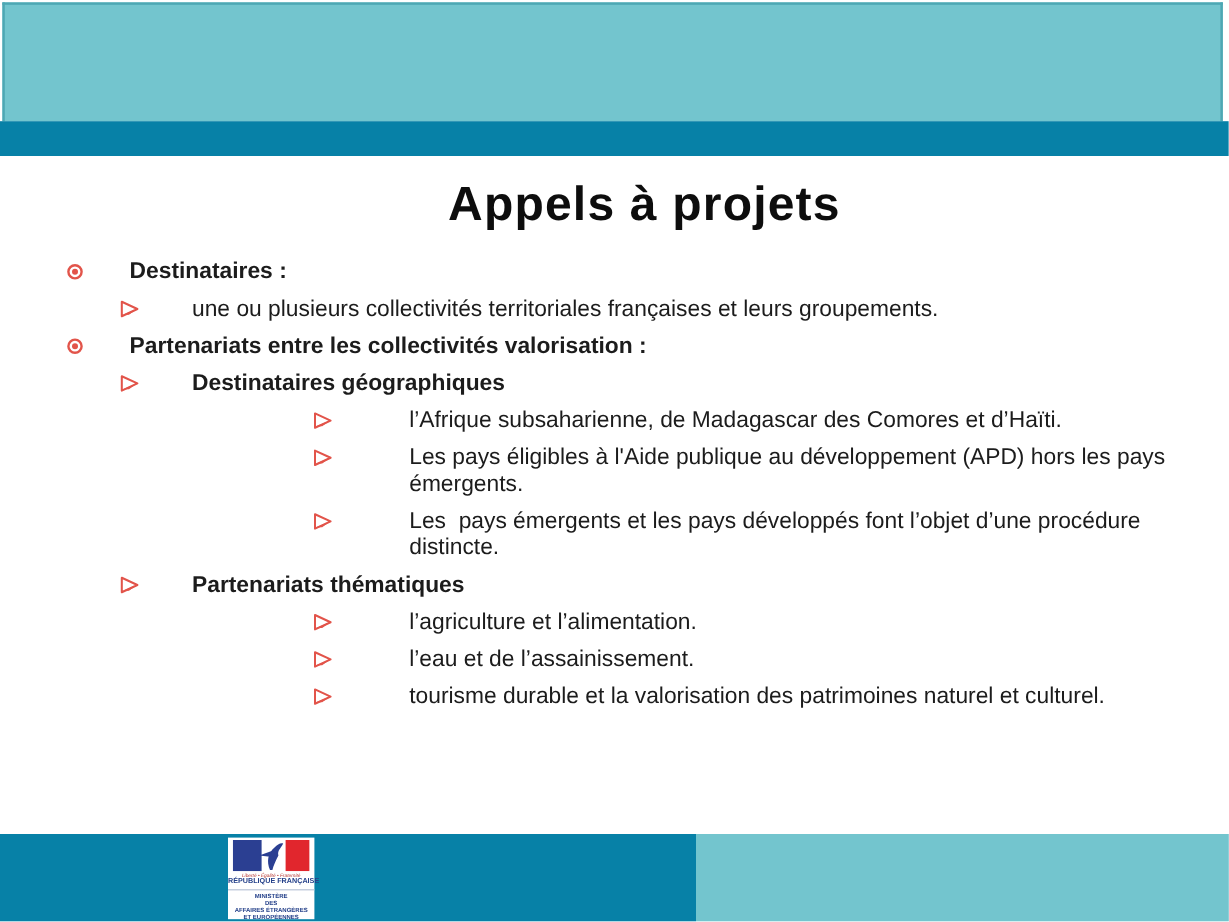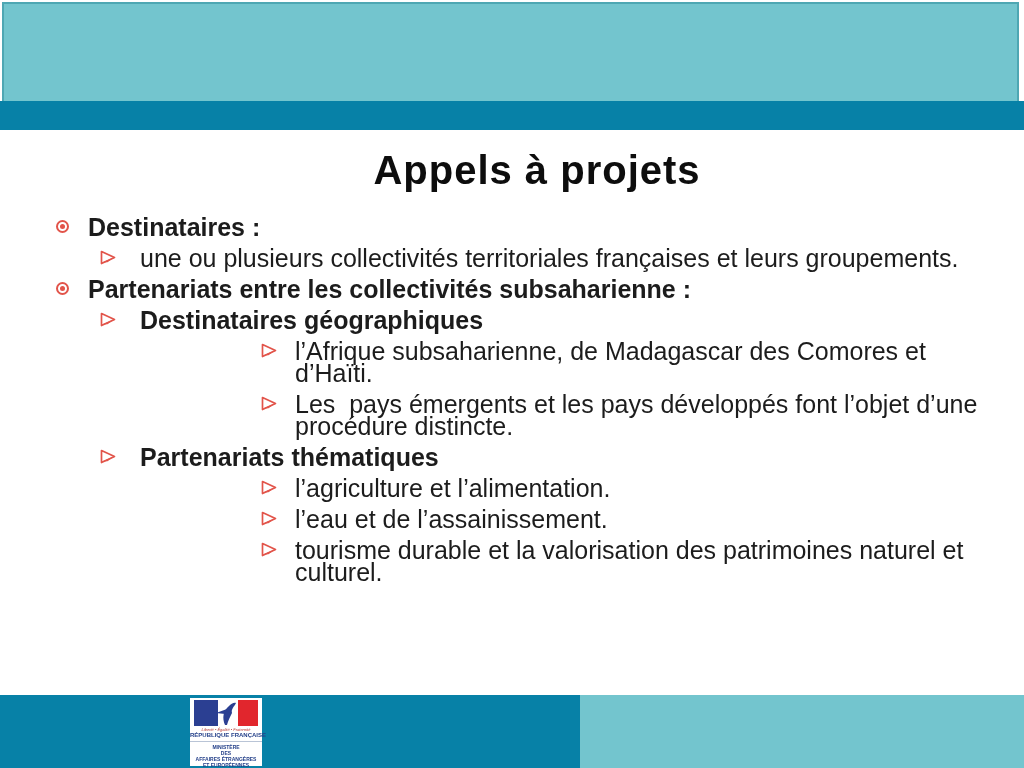--- a/index.html
+++ b/index.html
@@ -19,31 +19,31 @@
     position:absolute;top:101px;left:0;width:1024px;height:29px;
     background:#0781a7;
   }
   
   .slide-title{
     position:absolute;top:148px;left:0;width:1024px;margin:0;
     text-align:center;font-size:40px;font-weight:bold;letter-spacing:1px;color:#0d0d0d;padding-left:25px;
   }
   
   .bullets{position:absolute;top:216px;left:0;width:1024px;}
-  .item{display:flex;align-items:flex-start;margin-bottom:9px;font-size:25px;line-height:22px;}
+  .item{display:flex;align-items:flex-start;margin-bottom:9px;font-size:19px;line-height:22px;gap:20px;}
   .item .text{white-space:pre-wrap;}
   .item.bold .text{font-weight:bold;}
   .item.l1{padding-left:56px;}
   .item.l2{padding-left:100px;}
   .item.l3{padding-left:261px;}
   .item.l1 .marker{width:32px;}
   .item.l2 .marker{width:40px;}
   .item.l3 .marker{width:34px;}
   .marker{flex:0 0 auto;display:flex;}
-  .item.l3 .text{max-width:690px;}
+  .item.l3 .text{max-width:690px;margin-left:26px;}
   
   .ring-dot{
     width:9px;height:9px;border:2.4px solid #e2544a;border-radius:50%;
     position:relative;margin-top:4px;
   }
   .ring-dot::after{
     content:"";position:absolute;left:2px;top:2px;width:5px;height:5px;
     background:#e2544a;border-radius:50%;
   }
   .arrow-svg{margin-top:3px;}
@@ -93,39 +93,48 @@
           <polygon points="1.5,1.5 14.5,7.5 1.5,13.5" fill="#ffffff" stroke="#e2544a" stroke-width="1.7" stroke-linejoin="round"></polygon>
           <polygon points="2.5,12.3 14,7.5 7.5,12.3" fill="#e2544a"></polygon>
         </svg>
       </span>
       <span class="text">une ou plusieurs collectivités territoriales françaises et leurs groupements.</span>
     </div>
     <div class="item l1 bold">
       <span class="marker">
         <span class="ring-dot"></span>
       </span>
-      <span class="text">Partenariats entre les collectivités subsaharienne :</span>
+      <span class="text">Partenariats entre les collectivités valorisation :</span>
     </div>
     <div class="item l2 bold">
       <span class="marker">
         <svg class="arrow-svg" width="16" height="15" viewBox="0 0 16 15" xmlns="http://www.w3.org/2000/svg">
           <polygon points="1.5,1.5 14.5,7.5 1.5,13.5" fill="#ffffff" stroke="#e2544a" stroke-width="1.7" stroke-linejoin="round"></polygon>
           <polygon points="2.5,12.3 14,7.5 7.5,12.3" fill="#e2544a"></polygon>
         </svg>
       </span>
       <span class="text">Destinataires géographiques</span>
     </div>
     <div class="item l3">
       <span class="marker">
         <svg class="arrow-svg" width="16" height="15" viewBox="0 0 16 15" xmlns="http://www.w3.org/2000/svg">
           <polygon points="1.5,1.5 14.5,7.5 1.5,13.5" fill="#ffffff" stroke="#e2544a" stroke-width="1.7" stroke-linejoin="round"></polygon>
           <polygon points="2.5,12.3 14,7.5 7.5,12.3" fill="#e2544a"></polygon>
         </svg>
       </span>
       <span class="text">l’Afrique subsaharienne, de Madagascar des Comores et d’Haïti.</span>
+    </div>
+    <div class="item l3">
+      <span class="marker">
+        <svg class="arrow-svg" width="16" height="15" viewBox="0 0 16 15" xmlns="http://www.w3.org/2000/svg">
+          <polygon points="1.5,1.5 14.5,7.5 1.5,13.5" fill="#ffffff" stroke="#e2544a" stroke-width="1.7" stroke-linejoin="round"></polygon>
+          <polygon points="2.5,12.3 14,7.5 7.5,12.3" fill="#e2544a"></polygon>
+        </svg>
+      </span>
+      <span class="text">Les pays éligibles à l'Aide publique au développement (APD) hors les pays émergents.</span>
     </div>
     <div class="item l3">
       <span class="marker">
         <svg class="arrow-svg" width="16" height="15" viewBox="0 0 16 15" xmlns="http://www.w3.org/2000/svg">
           <polygon points="1.5,1.5 14.5,7.5 1.5,13.5" fill="#ffffff" stroke="#e2544a" stroke-width="1.7" stroke-linejoin="round"></polygon>
           <polygon points="2.5,12.3 14,7.5 7.5,12.3" fill="#e2544a"></polygon>
         </svg>
       </span>
       <span class="text">Les  pays émergents et les pays développés font l’objet d’une procédure distincte.</span>
     </div>

